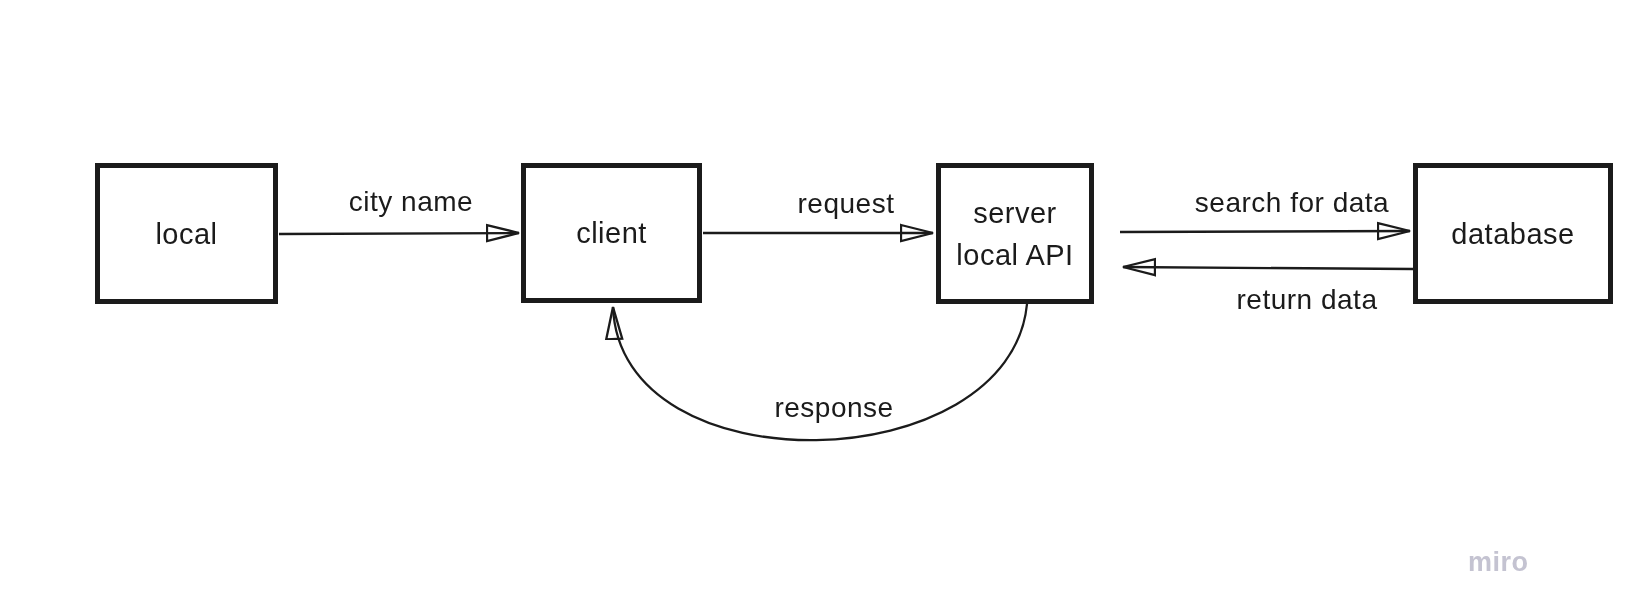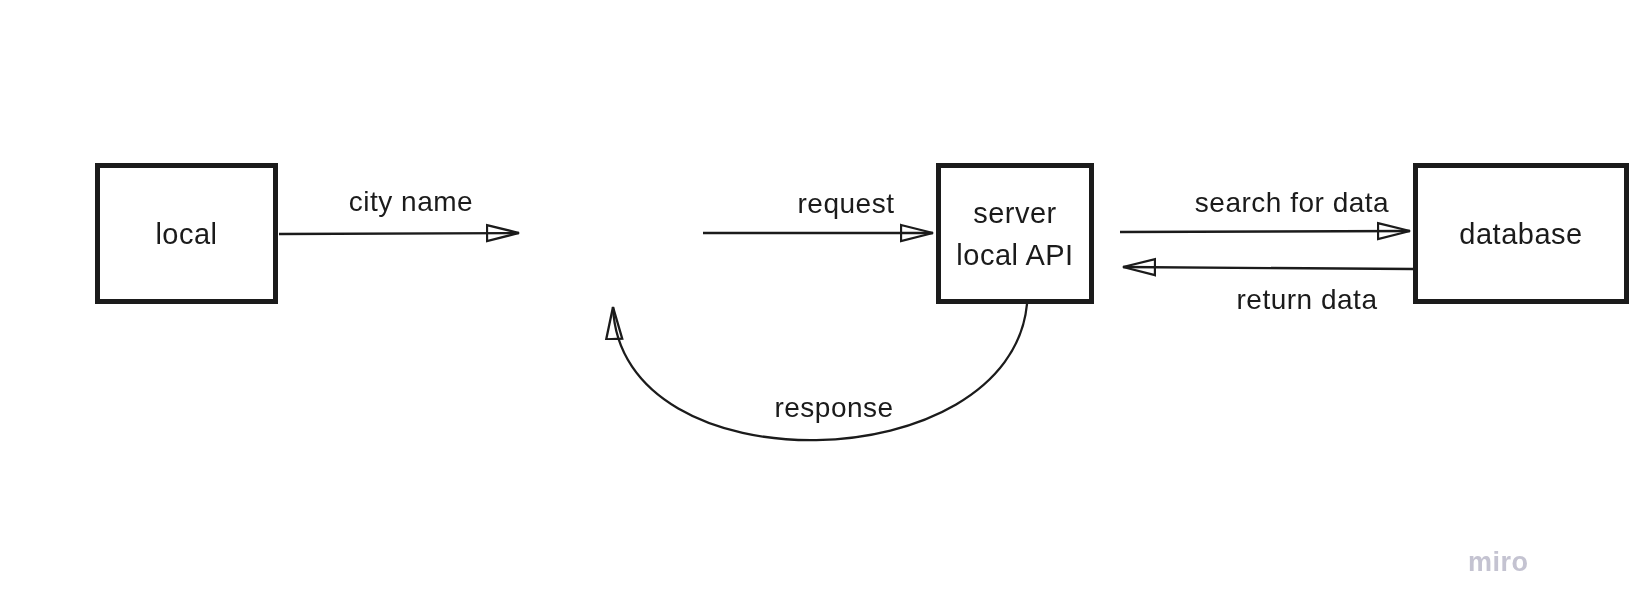--- a/index.html
+++ b/index.html
@@ -41,21 +41,21 @@
     justify-content: center;
     text-align: center;
     font-size: 29px;
     line-height: 42px;
     color: var(--text);
     letter-spacing: 0.5px;
   }
   .node-user     { left: 95px;   top: 163px; width: 183px; height: 141px; }
   .node-client   { left: 521px;  top: 163px; width: 181px; height: 140px; }
   .node-server   { left: 936px;  top: 163px; width: 158px; height: 141px; }
-  .node-database { left: 1413px; top: 163px; width: 216px; height: 141px; }
+  .node-database { left: 1413px; top: 163px; width: 200px; height: 141px; }
   .edge-label {
     position: absolute;
     transform: translate(-50%, -50%);
     font-size: 28px;
     color: var(--text);
     white-space: nowrap;
     letter-spacing: 0.5px;
     margin-left: 28px;
   }
   .label-city-name { left: 383px;  top: 202px; }
@@ -88,20 +88,23 @@
     <path d="M 703 233 L 933 233" marker-end="url(#arrow)"></path>
     <path d="M 1120 232 L 1410 231" marker-end="url(#arrow)"></path>
     <path d="M 1413 269 L 1123 267" marker-end="url(#arrow)"></path>
     <path d="M 1027 304 C 1010 480, 620 490, 613 307" marker-end="url(#arrow)"></path>
   </svg>
 
   <div class="node node-user">
     <span>local</span>
   </div>
 
+  <div class="node node-client">
+    <span>client</span>
+  </div>
 
   <div class="node node-server">
     <span>
       <span style="display:block;">server</span>
       <span style="display:block;text-align:right;">local API</span>
     </span>
   </div>
 
   <div class="node node-database">
     <span>database</span>

